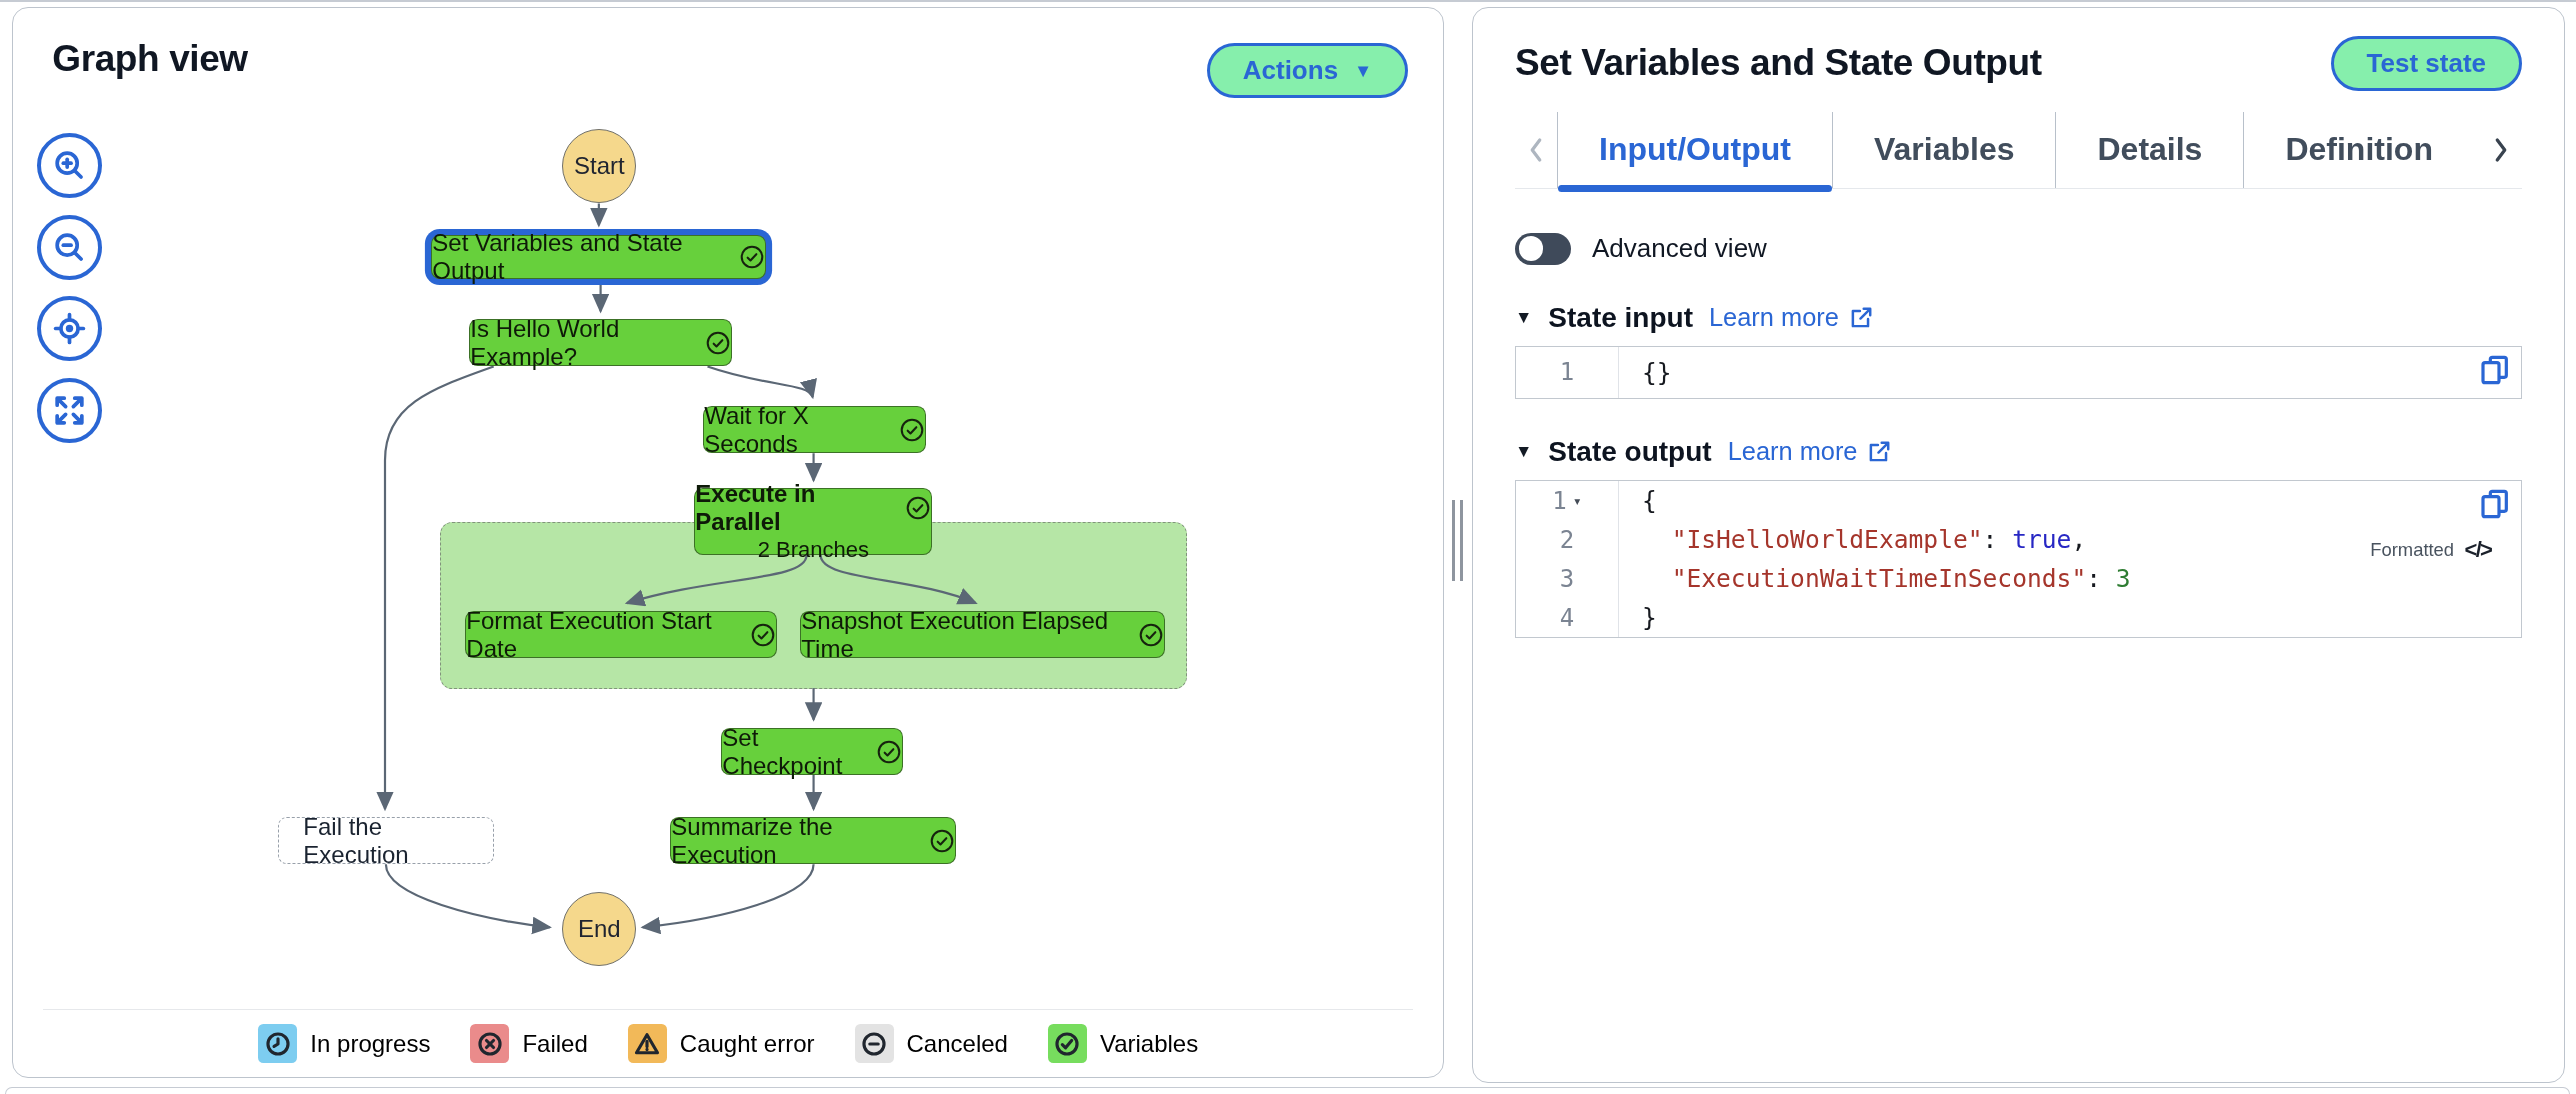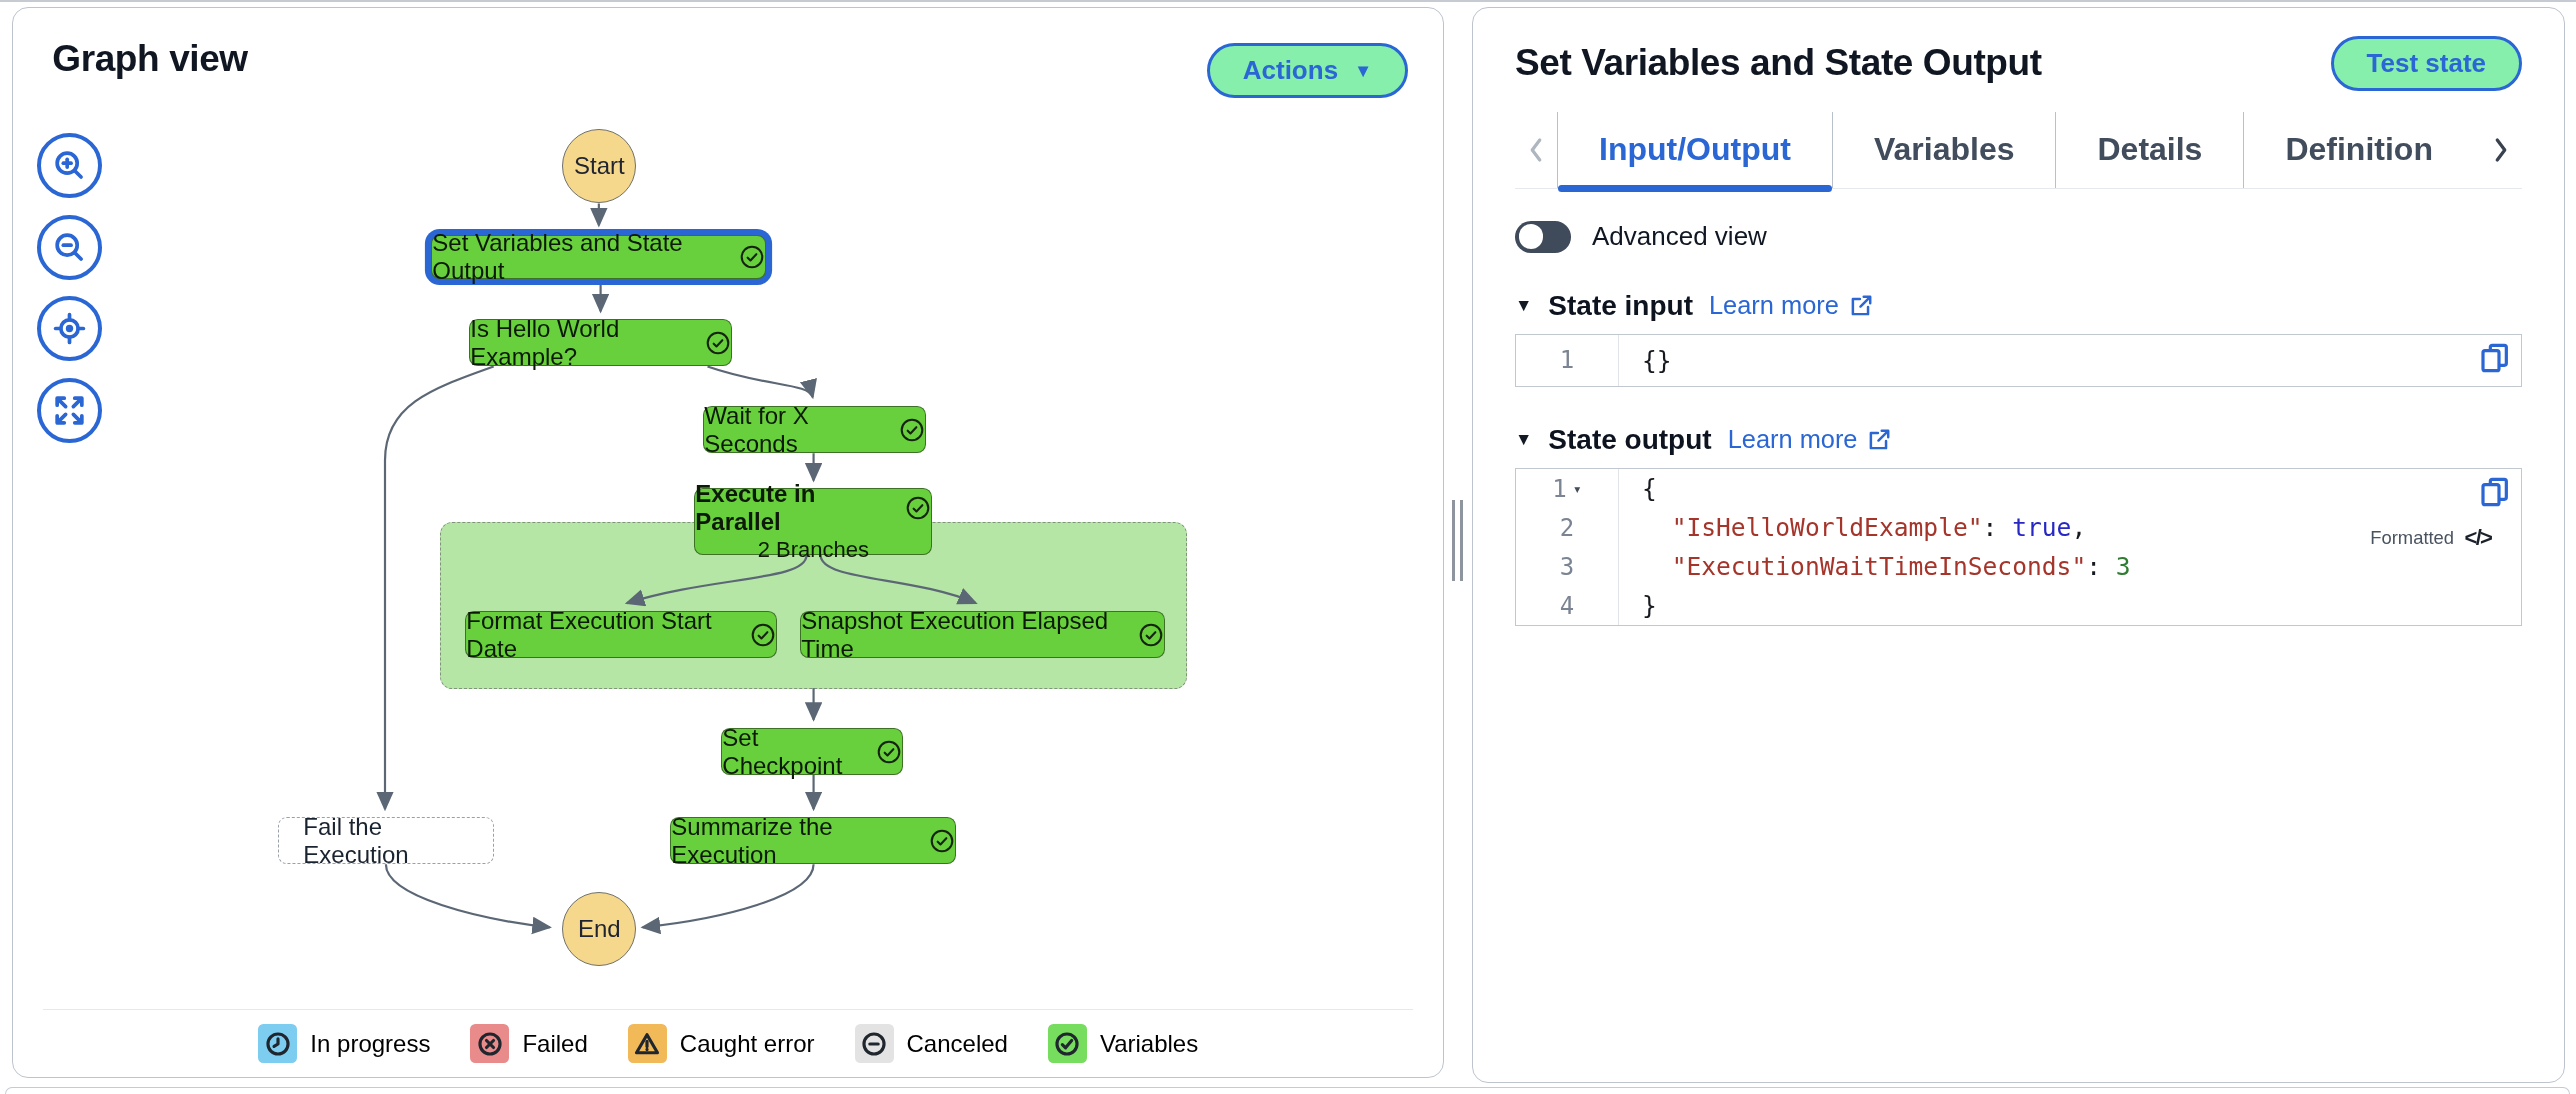--- a/index.html
+++ b/index.html
@@ -69,21 +69,21 @@
   .chev-left svg { stroke:#aeb6c0; }
   .chev-right { margin-left:auto; }
   .chev-right svg { stroke:#39434f; }
   #tabs-strip { display:flex; align-items:stretch; }
   .tab { position:relative; display:flex; align-items:center; padding:0 41px; font-size:32px; font-weight:700;
     color:#414d5c; border-left:1.8px solid #b8c0ca; cursor:pointer; white-space:nowrap; }
   .tab.active { color:#2a66d4; }
   .tab.active::after { content:""; position:absolute; left:0; right:0; bottom:-4.4px; height:7px; background:#2a66d4; border-radius:4.4px; }
   .tab:last-child { max-width:215px; overflow:hidden; padding-right:7px; }
 
-  .toggle-row { margin-top:32px; display:flex; align-items:center; gap:21px; }
+  .toggle-row { margin-top:44px; display:flex; align-items:center; gap:21px; }
   .toggle { width:56px; height:32px; border-radius:16px; background:#3f4a5a; position:relative; cursor:pointer; flex:none; }
   .toggle .knob { position:absolute; left:3.5px; top:3.5px; width:24.6px; height:24.6px; border-radius:50%; background:#fff; }
   .toggle-label { font-size:26px; color:#101723; }
 
   .sect-head { margin-top:37px; display:flex; align-items:center; gap:16px; }
   .disclosure { font-size:17.5px; color:#131a24; cursor:pointer; }
   .sect-title { font-size:28px; font-weight:700; color:#0d1420; }
   .learn-link { display:inline-flex; align-items:center; gap:8.8px; font-size:25.4px; color:#2a66d4; text-decoration:none; cursor:pointer; }
   .learn-link svg { width:26px; height:26px; stroke:#2a66d4; fill:none; stroke-width:2.3; stroke-linecap:round; stroke-linejoin:round; }
 

